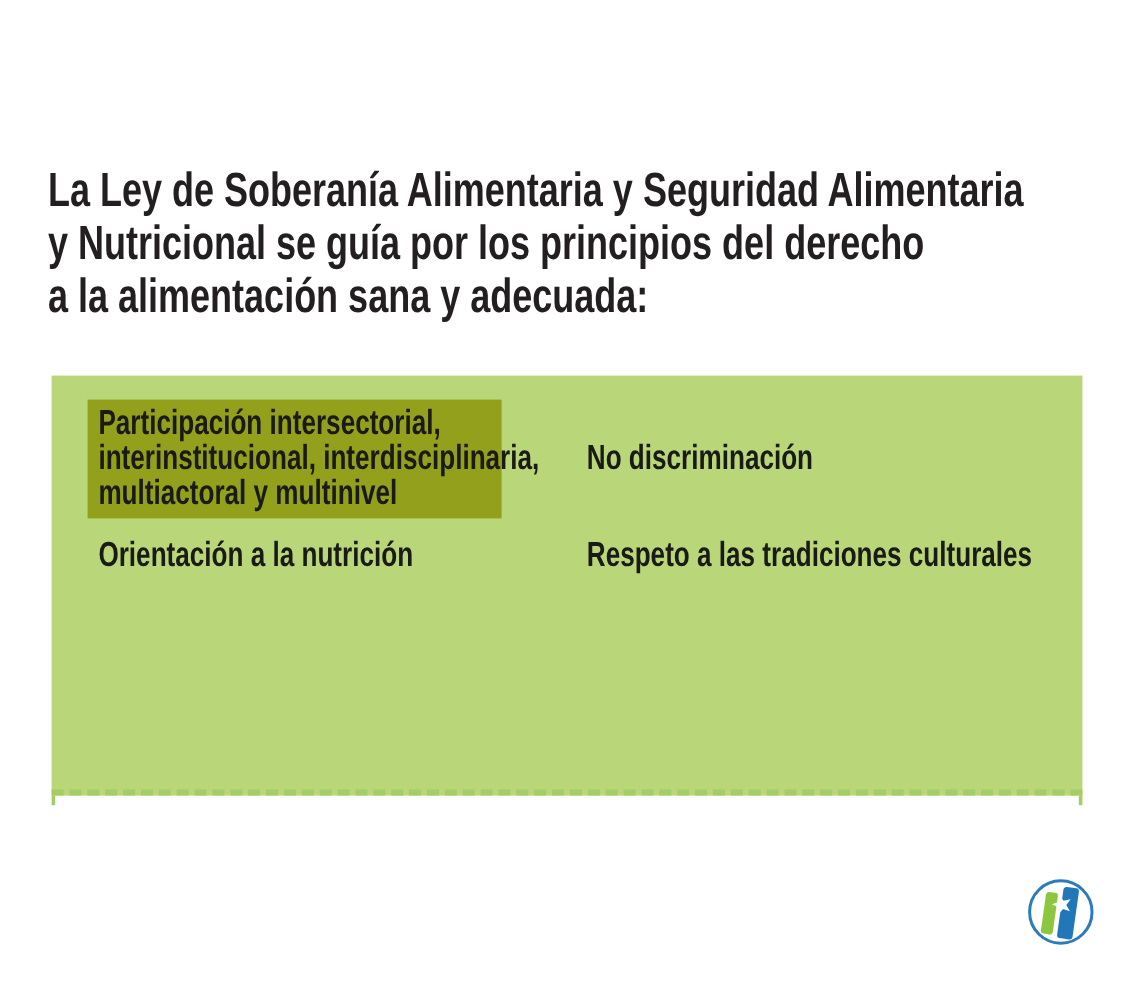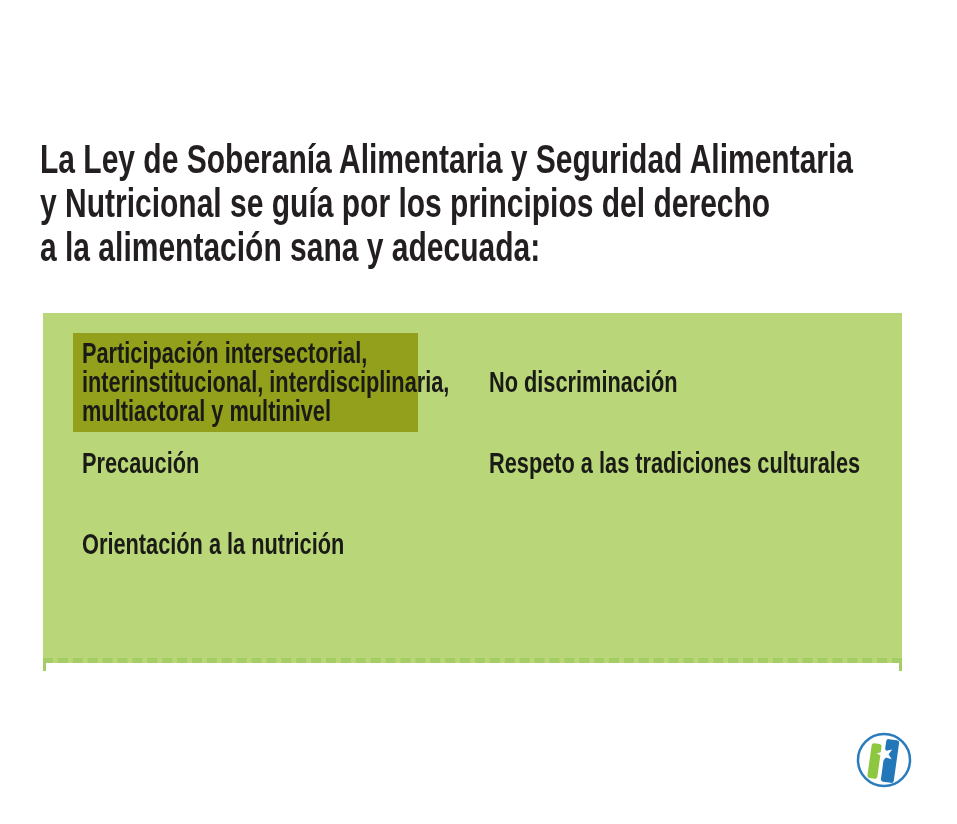--- a/index.html
+++ b/index.html
@@ -119,30 +119,27 @@
         <div class="boxlines">
           <div>Participación intersectorial,</div>
           <div>interinstitucional, interdisciplinaria,</div>
           <div>multiactoral y multinivel</div>
         </div>
       </div>
 
       <div class="plain-cell body-text">
         <span class="cond">No discriminación</span>
       </div>
-      <div class="plain-cell body-text">
-        <span class="cond">Precaución</span>
-      </div>
 
 
       <div class="plain-cell body-text">
-        <span class="cond">Respeto a las tradiciones culturales</span>
+        <span class="cond">Orientación a la nutrición</span>
       </div>
       <div class="plain-cell body-text">
-        <span class="cond">Orientación a la nutrición</span>
+        <span class="cond">Respeto a las tradiciones culturales</span>
       </div>
 
     </div>
   </div>
 
   <div class="logo">
     <svg width="58" height="58" viewBox="0 0 58 58" aria-hidden="true">
       <circle cx="29" cy="29" r="26" fill="#ffffff" stroke="var(--logo-ring, #2b7cbc)" stroke-width="2.5"></circle>
       <rect x="14.5" y="12.5" width="10" height="35" rx="2.5" fill="var(--logo-green, #8dc63f)" transform="rotate(8 19.5 30)"></rect>
       <rect x="28.5" y="8.5" width="13" height="43" rx="2.5" fill="var(--logo-blue, #2277b8)" transform="rotate(8 35 30)"></rect>

